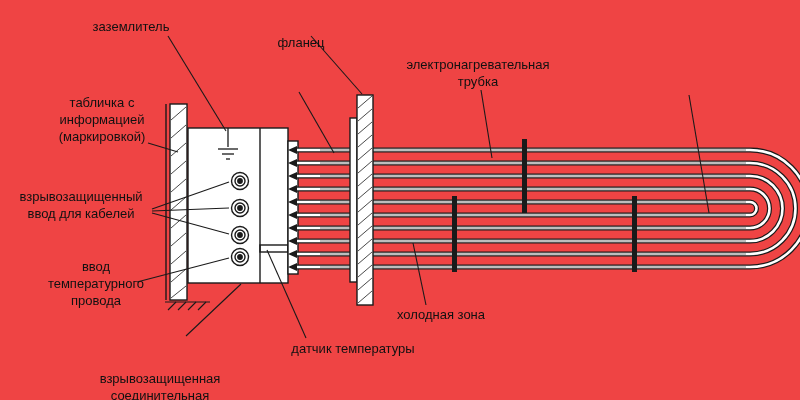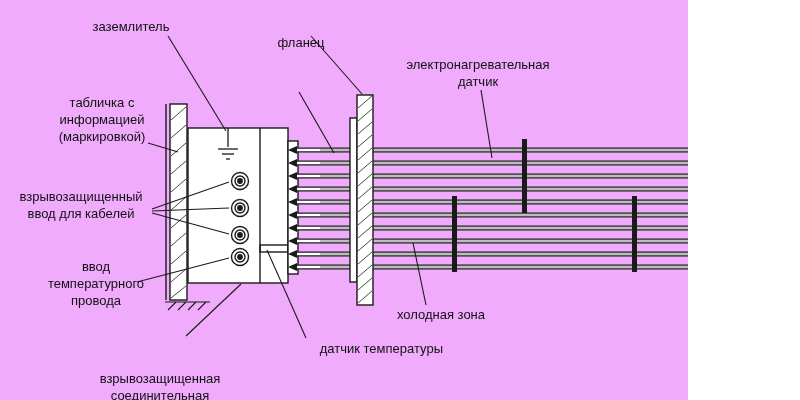--- a/index.html
+++ b/index.html
@@ -1,30 +1,30 @@
 <!DOCTYPE html>
 <html><head>
 <meta charset="utf-8">
 <style>
   html,body{margin:0;padding:0;background:#fff;}
-  #stage{position:relative;width:688px;height:400px;background:#f0abfc;overflow:hidden;
+  #stage{position:relative;width:800px;height:400px;background:#ef4444;overflow:hidden;
          font-family:"Liberation Sans",sans-serif;}
   #drawing{position:absolute;left:0;top:0;}
   .lbl{position:absolute;font-size:13px;line-height:1.32;color:#111;text-align:center;
        white-space:pre-line;}
   .lbl-grounding{left:72px;top:18px;width:118px;}
   .lbl-flange{left:256px;top:18px;width:90px;margin-top:16px;}
   .lbl-cooling{left:214px;top:74px;width:128px;}
   .lbl-heating{left:394px;top:56px;width:168px;}
   .lbl-deflector{left:634px;top:30px;width:112px;}
   .lbl-info-plate{left:46px;top:94px;width:112px;}
   .lbl-cable{left:8px;top:188px;width:146px;}
   .lbl-temp-wire{left:40px;top:258px;width:112px;}
   .lbl-junction{left:84px;top:334px;width:152px;margin-top:36px;}
-  .lbl-sensor{left:263px;top:340px;width:180px;text-align:right;}
+  .lbl-sensor{left:263px;top:340px;width:180px;text-align:center;}
   .lbl-cold{left:386px;top:306px;width:110px;}
 </style>
 </head>
 <body>
 
 <div id="stage">
 
 <svg id="drawing" width="800" height="400" viewBox="0 0 800 400">
 
   <g stroke="#1a1a1a" fill="none" stroke-width="1.4">
@@ -200,21 +200,21 @@
     <line x1="137" y1="282" x2="229" y2="258"></line>
     <line x1="186" y1="336" x2="241" y2="284"></line>
     <line x1="306" y1="338" x2="267" y2="250"></line>
     <line x1="426" y1="305" x2="413" y2="243"></line>
   </g>
 </svg>
 
 <div class="lbl lbl-grounding">заземлитель</div>
 <div class="lbl lbl-flange">фланец</div>
 <div class="lbl lbl-heating">электронагревательная
-датчик</div>
+трубка</div>
 <div class="lbl lbl-info-plate">табличка с
 информацией
 (маркировкой)</div>
 <div class="lbl lbl-cable">взрывозащищенный
 ввод для кабелей</div>
 <div class="lbl lbl-temp-wire">ввод
 температурного
 провода</div>
 <div class="lbl lbl-junction">взрывозащищенная
 соединительная

